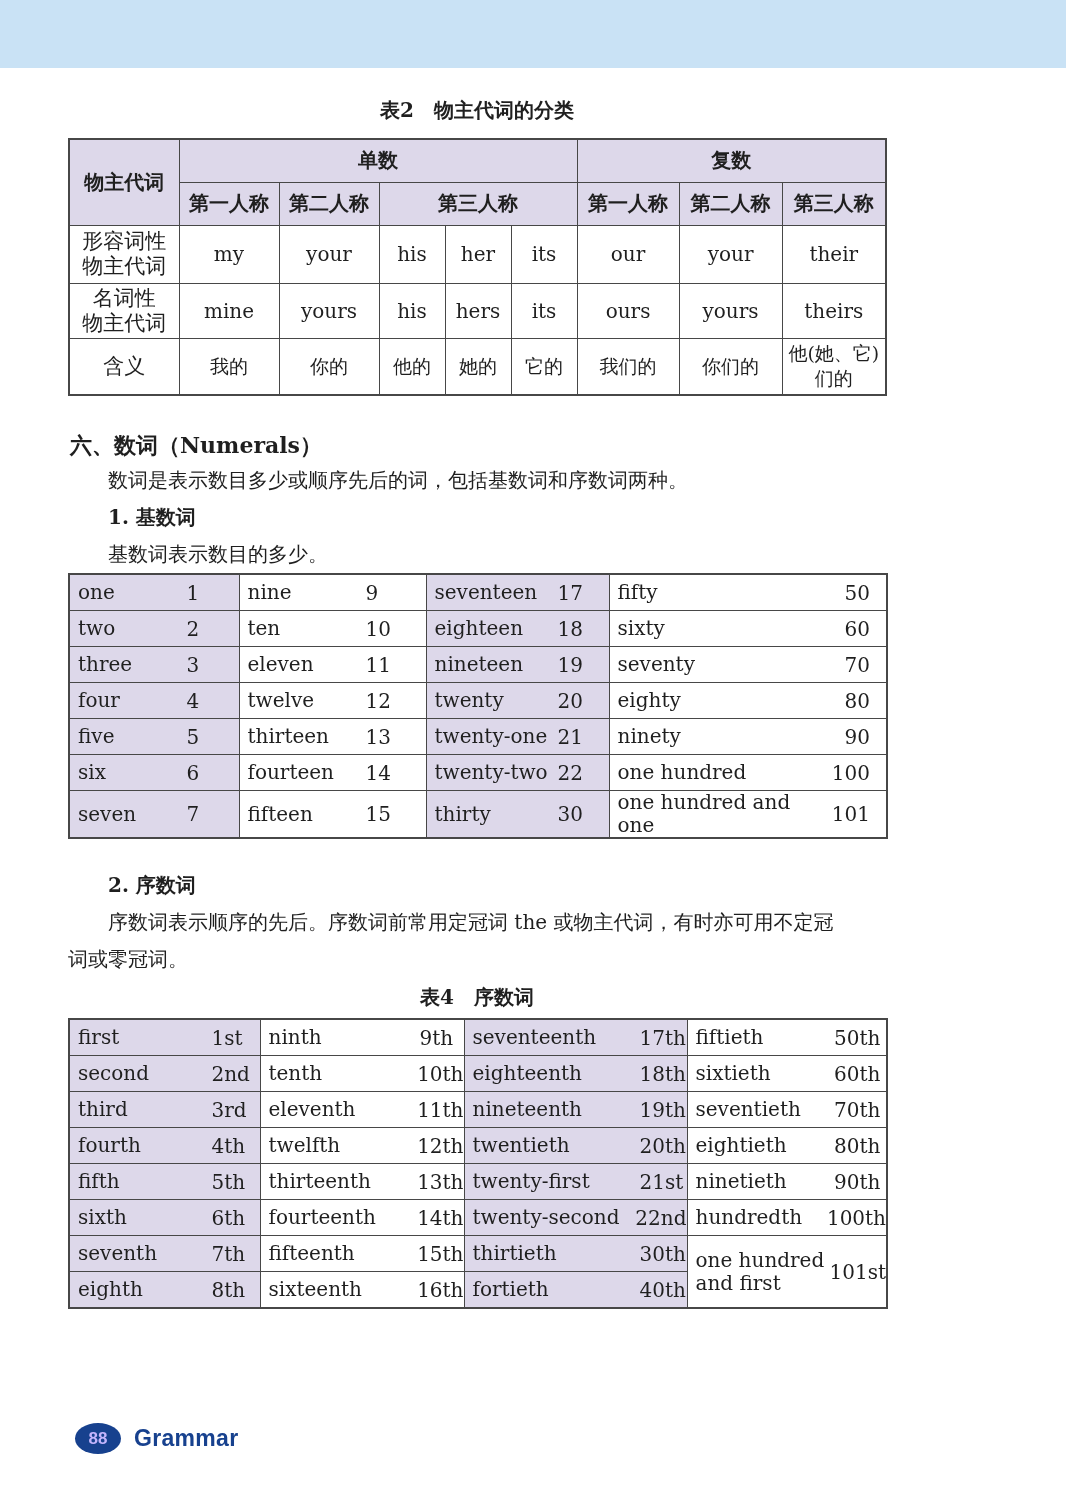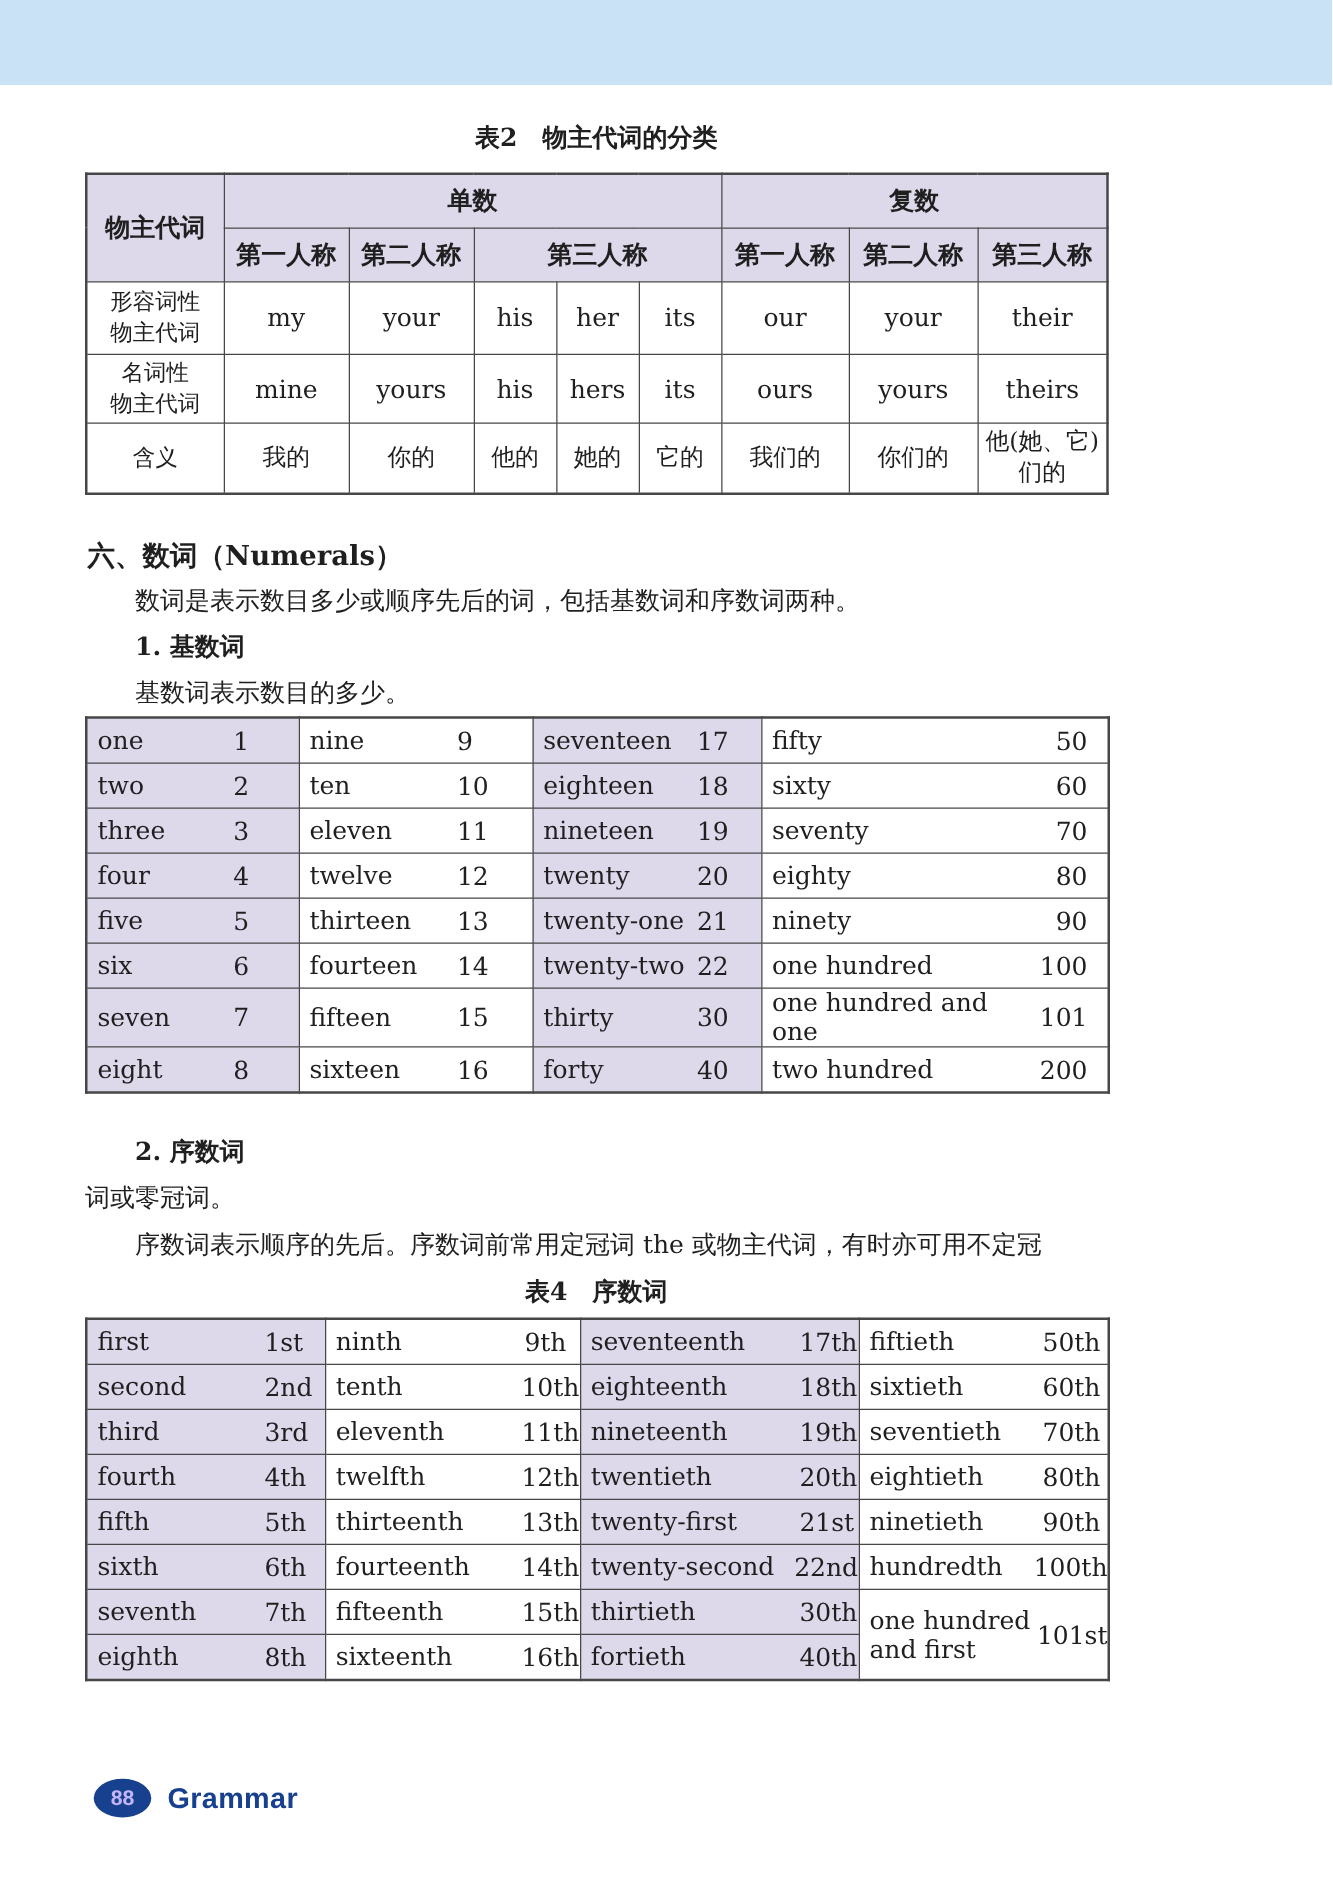--- a/index.html
+++ b/index.html
@@ -24,21 +24,21 @@
 
   
   .t2 th{font-weight:bold;font-size:20px;text-align:center;}
   .t2 td{text-align:center;font-size:20px;}
   .t2 tr.hr1{height:43px;}
   .t2 tr.hr2{height:43px;}
   .t2 tr.dr1{height:58px;}
   .t2 tr.dr2{height:55px;padding-left:44px;}
   .t2 tr.dr3{height:57px;}
   .t2 .zh{font-size:19px;line-height:25px;}
-  .t2 .rowlabel{font-size:18px;line-height:25px;}
+  .t2 .rowlabel{font-size:21px;line-height:25px;}
 
   
   .num td{height:35px;font-size:20px;}
   .pair{display:flex;align-items:center;width:100%;height:100%;}
   .pair .w{flex:1 1 auto;min-width:0;padding-left:8px;white-space:pre-line;line-height:23px;}
   .pair .n{flex:0 0 auto;}
   .t3 .n0{flex:0 0 52px;}
   .t3 .n1{flex:0 0 60px;}
   .t3 .n2{flex:0 0 51px;}
   .t3 .n3{flex:0 0 56px;text-align:right;padding-right:16px;}
@@ -330,52 +330,26 @@
                 <span class="n n2">30</span>
               </div>
             </td>
           <td>
               <div class="pair">
                 <span class="w">one hundred and one</span>
                 <span class="n n3">101</span>
               </div>
             </td>
         </tr>
-        <tr>
-          <td class="lav">
-              <div class="pair">
-                <span class="w">eight</span>
-                <span class="n n0">8</span>
-              </div>
-            </td>
-          <td>
-              <div class="pair">
-                <span class="w">sixteen</span>
-                <span class="n n1">16</span>
-              </div>
-            </td>
-          <td class="lav">
-              <div class="pair">
-                <span class="w">forty</span>
-                <span class="n n2">40</span>
-              </div>
-            </td>
-          <td>
-              <div class="pair">
-                <span class="w">two hundred</span>
-                <span class="n n3">200</span>
-              </div>
-            </td>
-        </tr>
       </tbody>
     </table>
 
     <div class="h3 ind mt28">2. 序数词</div>
+    <p class="para ind">序数词表示顺序的先后。序数词前常用定冠词 the 或物主代词，有时亦可用不定冠</p>
     <p class="para">词或零冠词。</p>
-    <p class="para ind">序数词表示顺序的先后。序数词前常用定冠词 the 或物主代词，有时亦可用不定冠</p>
 
     <div class="caption cap4">表4　序数词</div>
 
     <table class="num t4">
       <colgroup>
         <col style="width:191px">
           <col style="width:204px">
           <col style="width:223px">
           <col style="width:200px">
       </colgroup>

